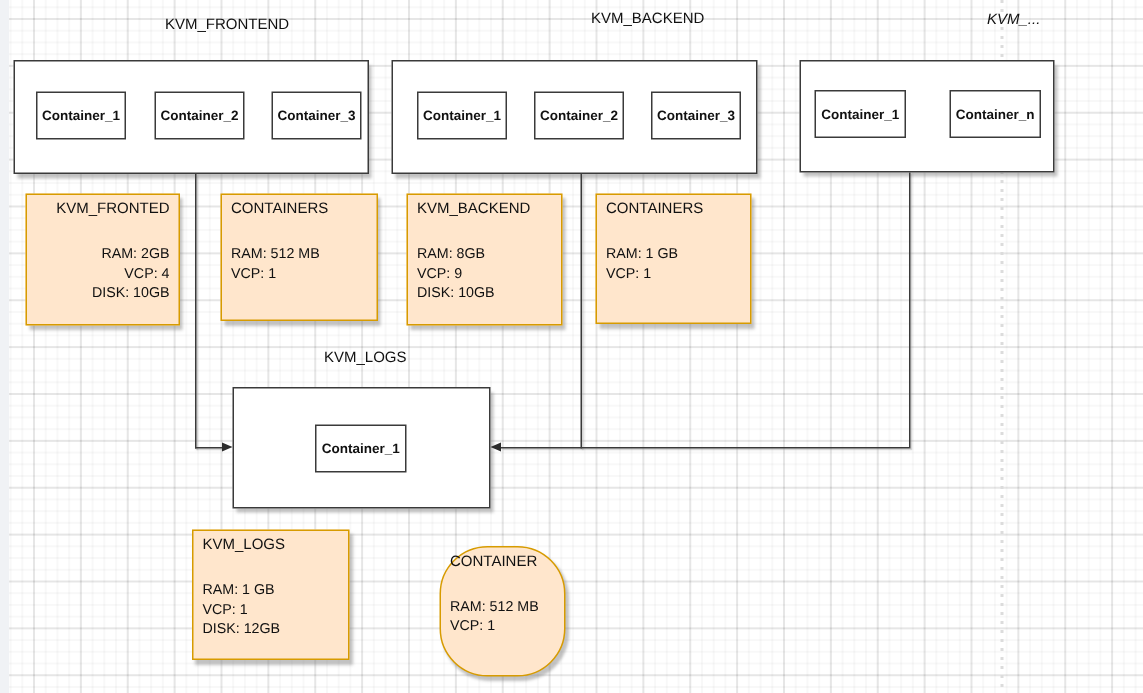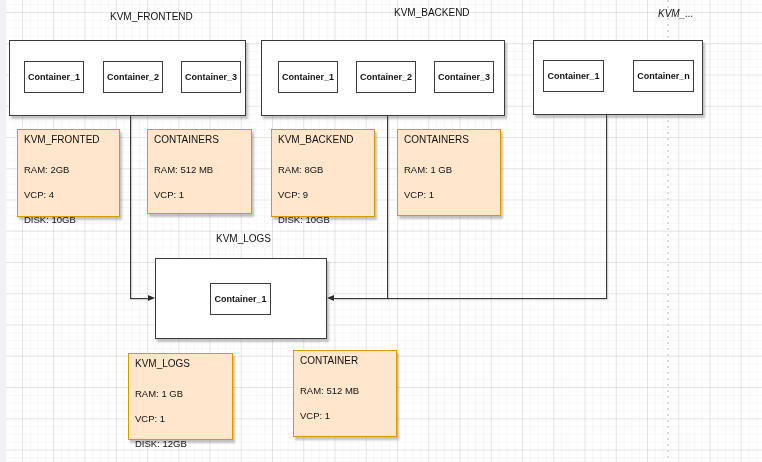--- a/index.html
+++ b/index.html
@@ -31,21 +31,21 @@
     position:absolute;background:#ffffff;border:1px solid #3a3a3a;box-sizing:border-box;
     display:flex;align-items:center;justify-content:center;
     font-size:9px;color:#111;white-space:nowrap;font-weight:bold;
   }
   .note{
     position:absolute;background:#ffe6cc;border:1px solid #d79b00;box-sizing:border-box;
     box-shadow:2px 3px 2px rgba(120,120,120,0.45);
     padding:4px 6px;font-size:9.5px;color:#111;
   }
   .note .note-title{font-size:10px;margin-bottom:18px;}
-  .note .note-line{line-height:13px;white-space:nowrap;margin-top:12px;}
+  .note .note-line{line-height:13px;white-space:nowrap;}
   .edge{position:absolute;background:#3a3a3a;box-shadow:1px 1px 1px rgba(140,140,140,0.5);}
   .arrow-right{
     position:absolute;width:0;height:0;
     border-top:3.5px solid transparent;border-bottom:3.5px solid transparent;
     border-left:7px solid #2b2b2b;
   }
   .arrow-left{
     position:absolute;width:0;height:0;
     border-top:3.5px solid transparent;border-bottom:3.5px solid transparent;
     border-right:7px solid #2b2b2b;
@@ -84,21 +84,21 @@
 
   <div class="edge" style="left:130px;top:116px;width:1px;height:183px;"></div>
   <div class="edge" style="left:130px;top:298px;width:18px;height:1px;"></div>
   <div class="arrow-right" style="left:148px;top:295px;"></div>
 
   <div class="edge" style="left:387px;top:116px;width:1px;height:183px;"></div>
   <div class="edge" style="left:606px;top:115px;width:1px;height:184px;"></div>
   <div class="edge" style="left:334px;top:298px;width:272px;height:1px;"></div>
   <div class="arrow-left" style="left:327px;top:295px;"></div>
 
-  <div class="note" style="left:17px;top:129px;width:103px;height:88px;">
+  <div class="note" style="left:17px;top:129px;width:103px;height:88px;text-align:right;">
     <div class="note-title">KVM_FRONTED</div>
     <div class="note-line">RAM: 2GB</div>
     <div class="note-line">VCP: 4</div>
     <div class="note-line">DISK: 10GB</div>
   </div>
 
   <div class="note" style="left:147px;top:129px;width:105px;height:85px;">
     <div class="note-title">CONTAINERS</div>
     <div class="note-line">RAM: 512 MB</div>
     <div class="note-line">VCP: 1</div>
@@ -117,19 +117,19 @@
     <div class="note-line">VCP: 1</div>
   </div>
 
   <div class="note" style="left:128px;top:353px;width:105px;height:87px;">
     <div class="note-title">KVM_LOGS</div>
     <div class="note-line">RAM: 1 GB</div>
     <div class="note-line">VCP: 1</div>
     <div class="note-line">DISK: 12GB</div>
   </div>
 
-  <div class="note" style="left:293px;top:350px;width:104px;height:87px;">
+  <div class="note" style="left:293px;top:364px;width:84px;height:87px;border-radius:32px;">
     <div class="note-title">CONTAINER</div>
     <div class="note-line">RAM: 512 MB</div>
     <div class="note-line">VCP: 1</div>
   </div>
 
 </div>
 
 </body></html>

